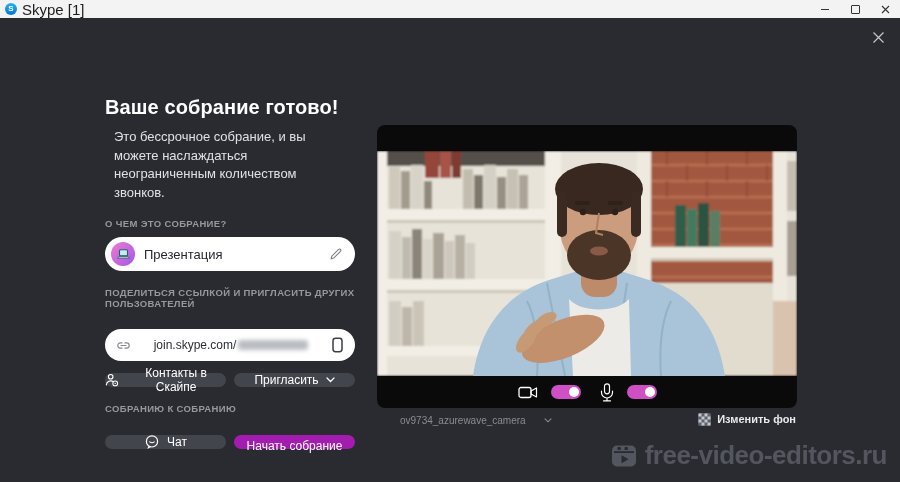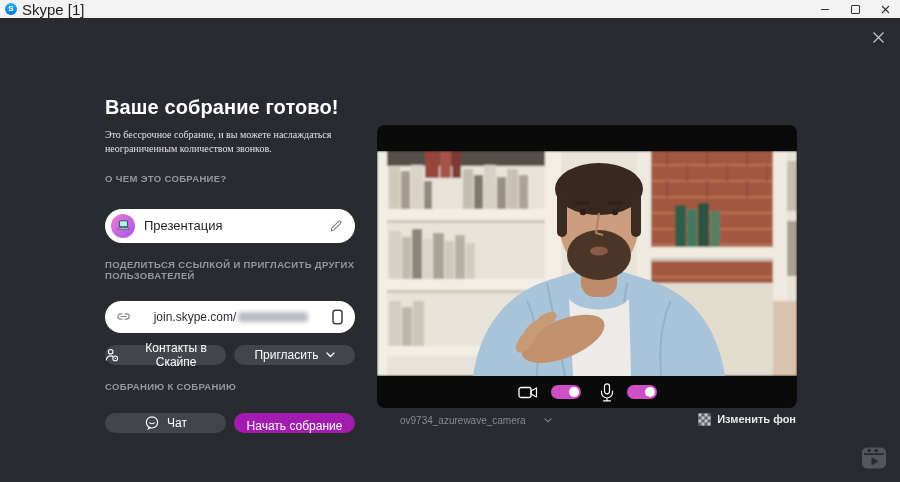--- a/index.html
+++ b/index.html
@@ -13,34 +13,34 @@
   .tb-title{font-size:15px;color:#1d1d1d;}
   .tb-controls{margin-left:auto;display:flex;align-items:center;height:18px;}
   .tb-btn{width:30px;height:18px;display:flex;align-items:center;justify-content:center;cursor:default;}
   .glyph-min{width:8px;border-top:1px solid #333;display:block;}
   .glyph-max{width:7px;height:7px;border:1px solid #333;display:block;border-radius:1px;}
   .app{position:absolute;top:18px;left:0;width:900px;height:464px;background:#2a2b30;}
   .dialog-close{position:absolute;top:10px;right:13px;width:18px;height:18px;
     display:flex;align-items:center;justify-content:center;}
   .left-col{position:absolute;left:105px;top:78px;width:250px;}
   .heading{margin:0;font-size:20px;font-weight:700;color:#ffffff;letter-spacing:.1px;}
-  .desc{margin:9px 0 0;font-size:10px;line-height:1.43;color:#e0e1e5;font-family:Liberation Serif, serif;}
+  .desc{margin:9px 9px 0;font-size:13px;line-height:1.43;color:#e0e1e5;}
   .field-label{margin-top:16px;font-size:9.5px;font-weight:700;letter-spacing:.35px;color:#95999f;}
-  .pill-input{margin-top:25px;background:#fff;border-radius:17px;height:34px;
+  .pill-input{margin-top:8px;background:#fff;border-radius:17px;height:34px;
     display:flex;align-items:center;padding:0 12px 0 6px;box-sizing:border-box;gap:9px;}
   .topic-badge{width:24px;height:24px;border-radius:50%;flex:0 0 auto;
     background:linear-gradient(135deg,#f07ad2,#a457e8);display:flex;align-items:center;justify-content:center;}
   .topic-text{flex:1;font-size:13px;color:#24262b;}
   .link-pill{margin-top:20px;background:#fff;border-radius:16px;height:32px;
     display:flex;align-items:center;padding:0 11px;box-sizing:border-box;}
   .link-center{flex:1;display:flex;align-items:center;justify-content:center;gap:2px;}
   .link-text{font-size:12px;color:#2c2e33;}
   .link-blur{width:70px;height:10px;border-radius:3px;background:#b9bcc2;filter:blur(2px);}
   .btn-row{display:flex;gap:8px;margin-top:12px;}
-  .pill-btn{flex:1;height:20px;border:none;border-radius:15px;background:#42454c;color:#fff;
+  .pill-btn{flex:1;height:14px;border:none;border-radius:15px;background:#42454c;color:#fff;
     font-size:12px;font-family:"Liberation Sans",sans-serif;display:flex;align-items:center;
     justify-content:center;gap:7px;padding:0;cursor:pointer;}
   .pill-btn.blue{background:#a21caf;font-weight:400;flex-direction:column;}
   .video-panel{position:absolute;left:377px;top:107px;width:420px;height:283px;
     background:#0a0a0b;border-radius:8px;overflow:hidden;}
   .scene{position:absolute;top:26px;left:0;width:420px;height:225px;}
   .vid-controls{position:absolute;bottom:0;left:0;right:0;height:32px;
     display:flex;align-items:center;justify-content:center;gap:13px;}
   .toggle{width:30px;height:14px;border-radius:7px;background:#cf4fc5;position:relative;cursor:pointer;}
   .toggle .knob{position:absolute;top:2px;right:2px;width:10px;height:10px;border-radius:50%;background:#fff;}
@@ -290,15 +290,16 @@
   </div>
 
   <div class="watermark">
     <svg width="26" height="26" viewBox="0 0 26 26">
       <rect x="1" y="2.5" width="24" height="21" rx="5" fill="#53565e"></rect>
       <rect x="3" y="8.2" width="20" height="1.8" fill="#2a2b30"></rect>
       <rect x="6.5" y="4" width="3.4" height="3" rx="0.8" fill="#2a2b30"></rect>
       <rect x="13.5" y="4" width="3.4" height="3" rx="0.8" fill="#2a2b30"></rect>
       <path d="M10.5 12.2 L17.5 16.2 L10.5 20.2 Z" fill="#2a2b30"></path>
     </svg>
+    <span>free-video-editors.ru</span>
   </div>
 
 </div>
 
 </body></html>

